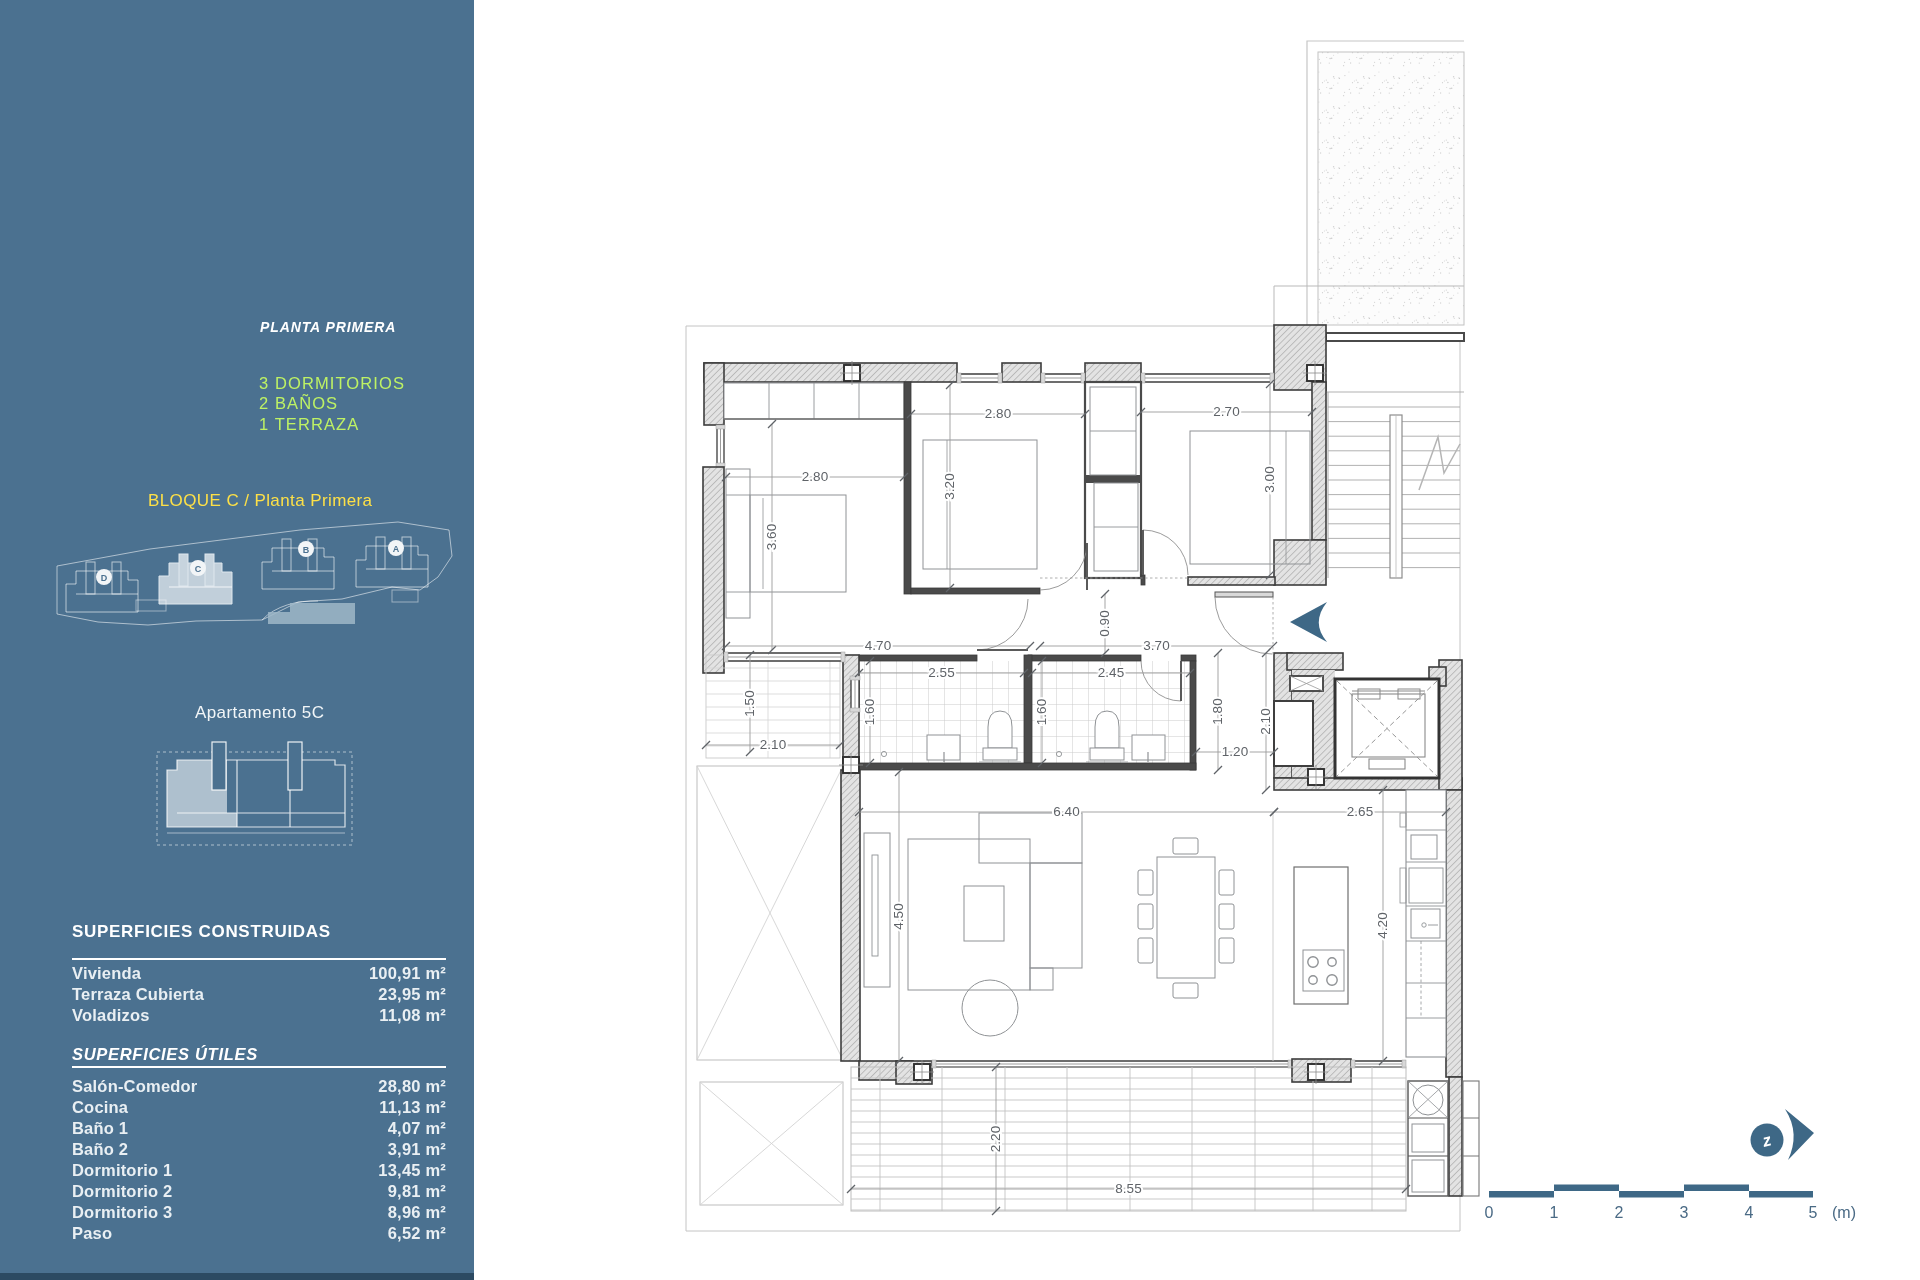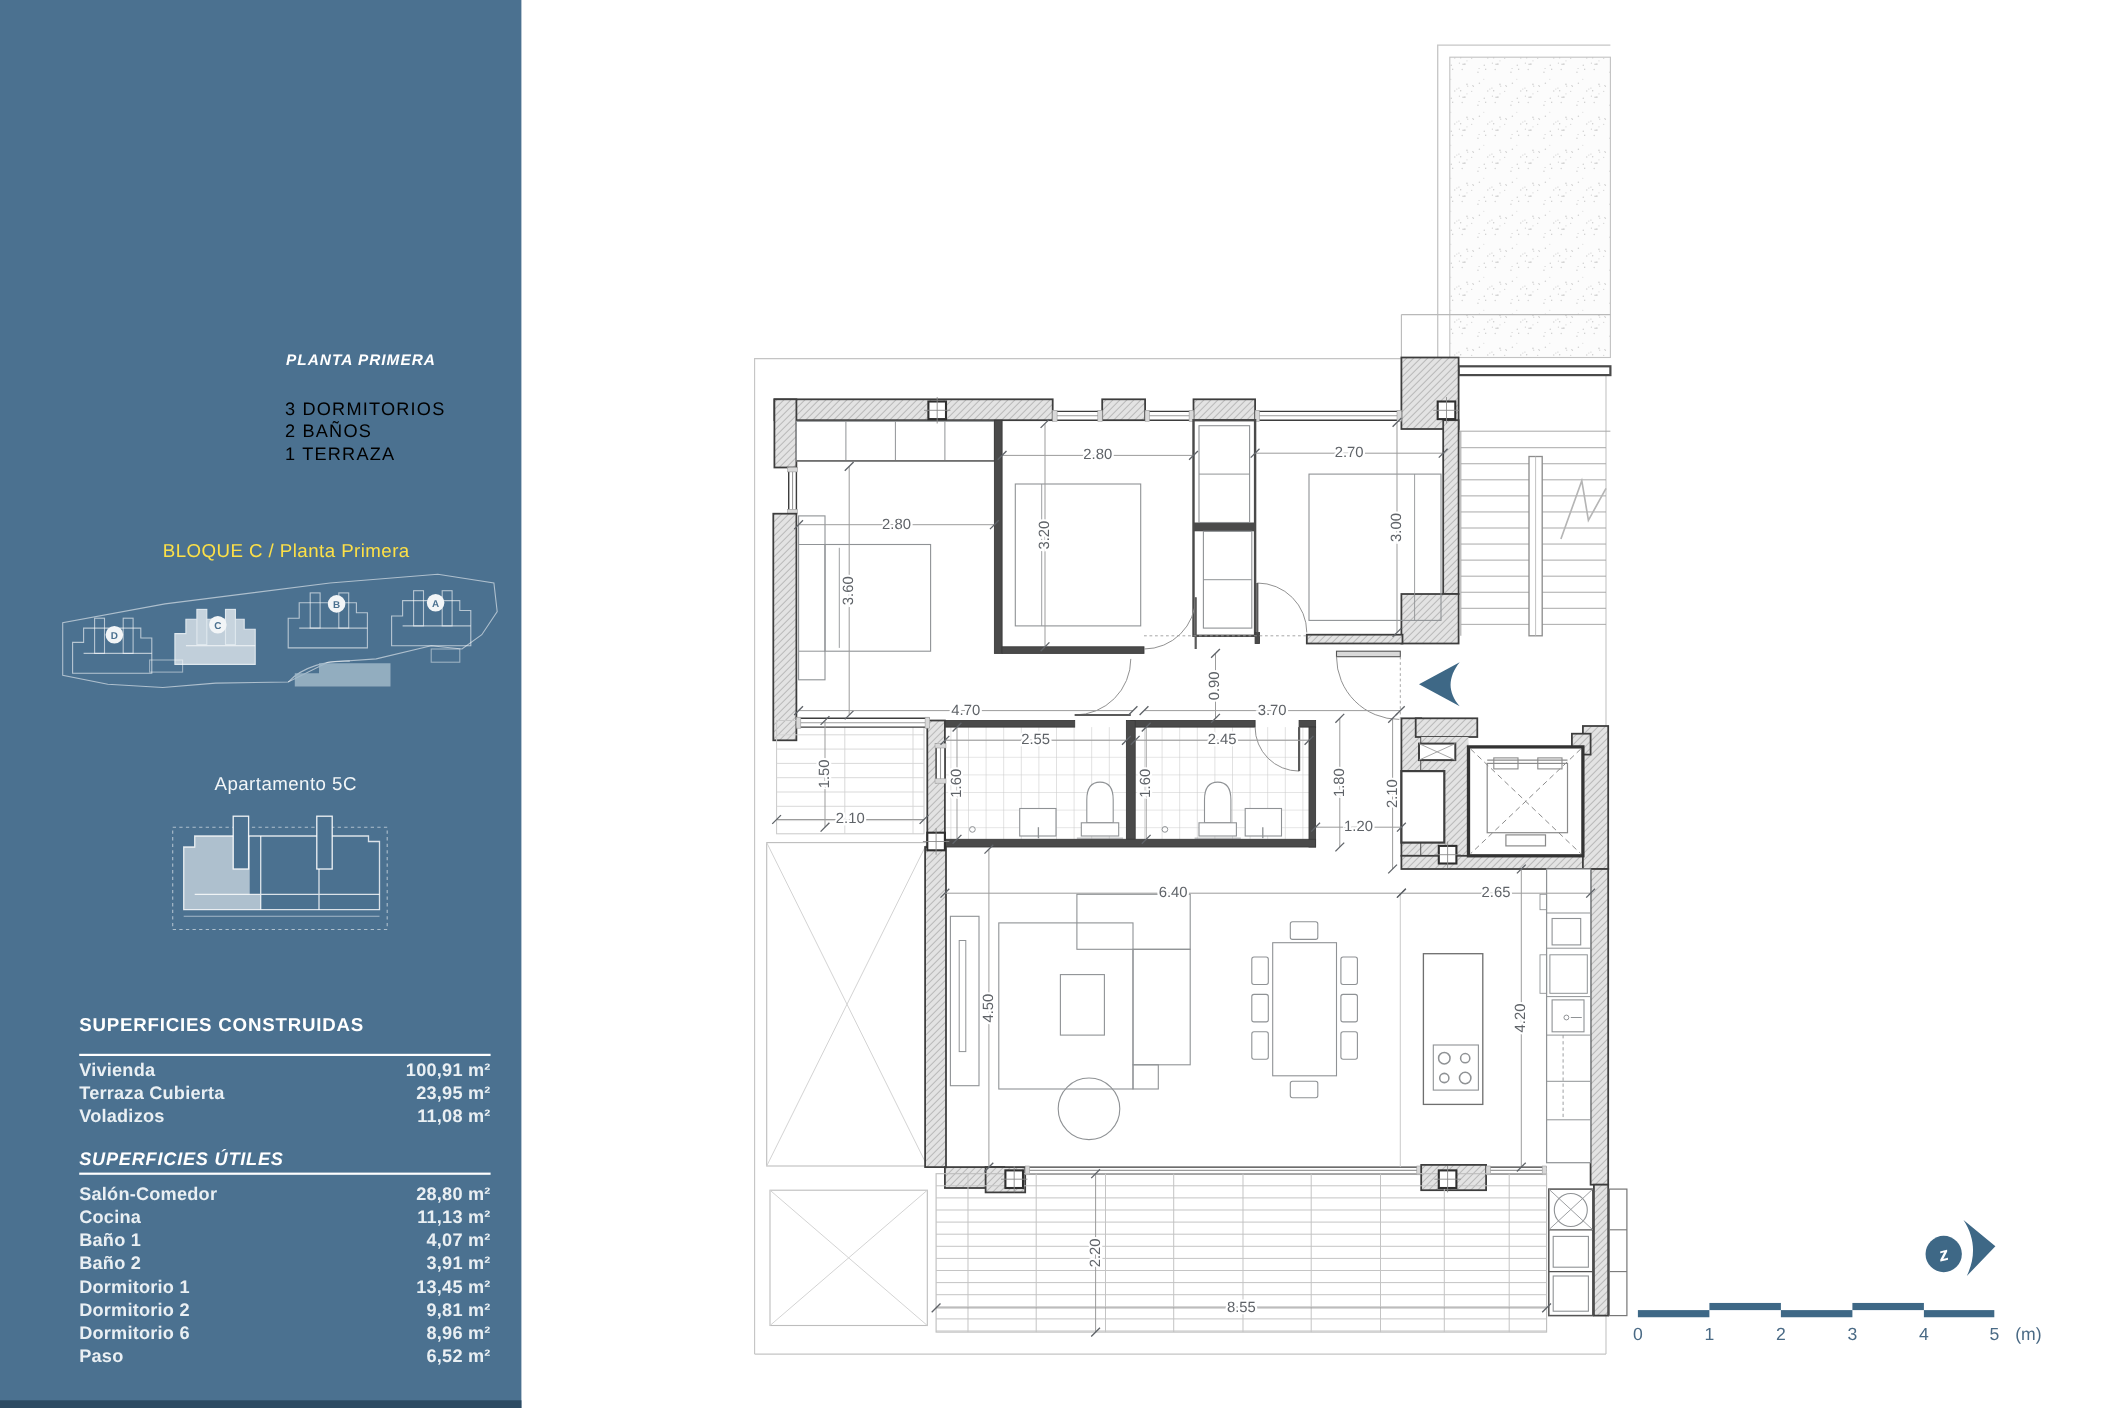--- a/index.html
+++ b/index.html
@@ -12,21 +12,21 @@
 .hrule{position:absolute;left:72px;width:374px;height:0;border-top:2px solid #ffffff;}
 .plan{position:absolute;left:0;top:0;}
 </style></head>
 <body>
 <div class="page">
 
 <div class="sb">
 
 <div class="t" style="left:260px;top:319px;font-size:14px;font-weight:bold;letter-spacing:0.9px;font-style:italic;">PLANTA PRIMERA</div>
 
-<div class="t" style="left:259px;top:362px;font-size:16.5px;letter-spacing:1.1px;line-height:20.3px;color:#000000;">3 DORMITORIOS<br>2 BAÑOS<br>1 TERRAZA</div>
+<div class="t" style="left:259px;top:373px;font-size:16.5px;letter-spacing:1.1px;line-height:20.3px;color:#bef264;">3 DORMITORIOS<br>2 BAÑOS<br>1 TERRAZA</div>
 
 <div class="t" style="left:148px;top:491px;font-size:17px;letter-spacing:0.4px;color:#fde047;">BLOQUE C / Planta Primera</div>
 
 <svg width="474" height="1280" viewBox="0 0 474 1280" xmlns="http://www.w3.org/2000/svg" style="position:absolute;left:0;top:0">
 
 <g fill="none" stroke="#ffffff" stroke-opacity="0.55" stroke-width="1">
 <path d="M57 614 L57 566 L150 549 L300 530 L398 522 L449 530 L452 556 L438 577 L420 590 L392 587 L342 599 L298 602 L262 620 L196 621 L148 625 L98 622 L57 614 Z"></path>
 <path d="M262 620 C275 606 298 600 318 601"></path>
 </g>
 
@@ -140,21 +140,21 @@
       </div>
 <div class="row" style="top:1161px">
         <span>Dormitorio 1</span>
         <span class="v">13,45 m²</span>
       </div>
 <div class="row" style="top:1182px">
         <span>Dormitorio 2</span>
         <span class="v">9,81 m²</span>
       </div>
 <div class="row" style="top:1203px">
-        <span>Dormitorio 6</span>
+        <span>Dormitorio 3</span>
         <span class="v">8,96 m²</span>
       </div>
 <div class="row" style="top:1224px">
         <span>Paso</span>
         <span class="v">6,52 m²</span>
       </div>
 
 <div style="position:absolute;left:0;bottom:0;width:474px;height:7px;background:#2c4a62;"></div>
 </div>
 

